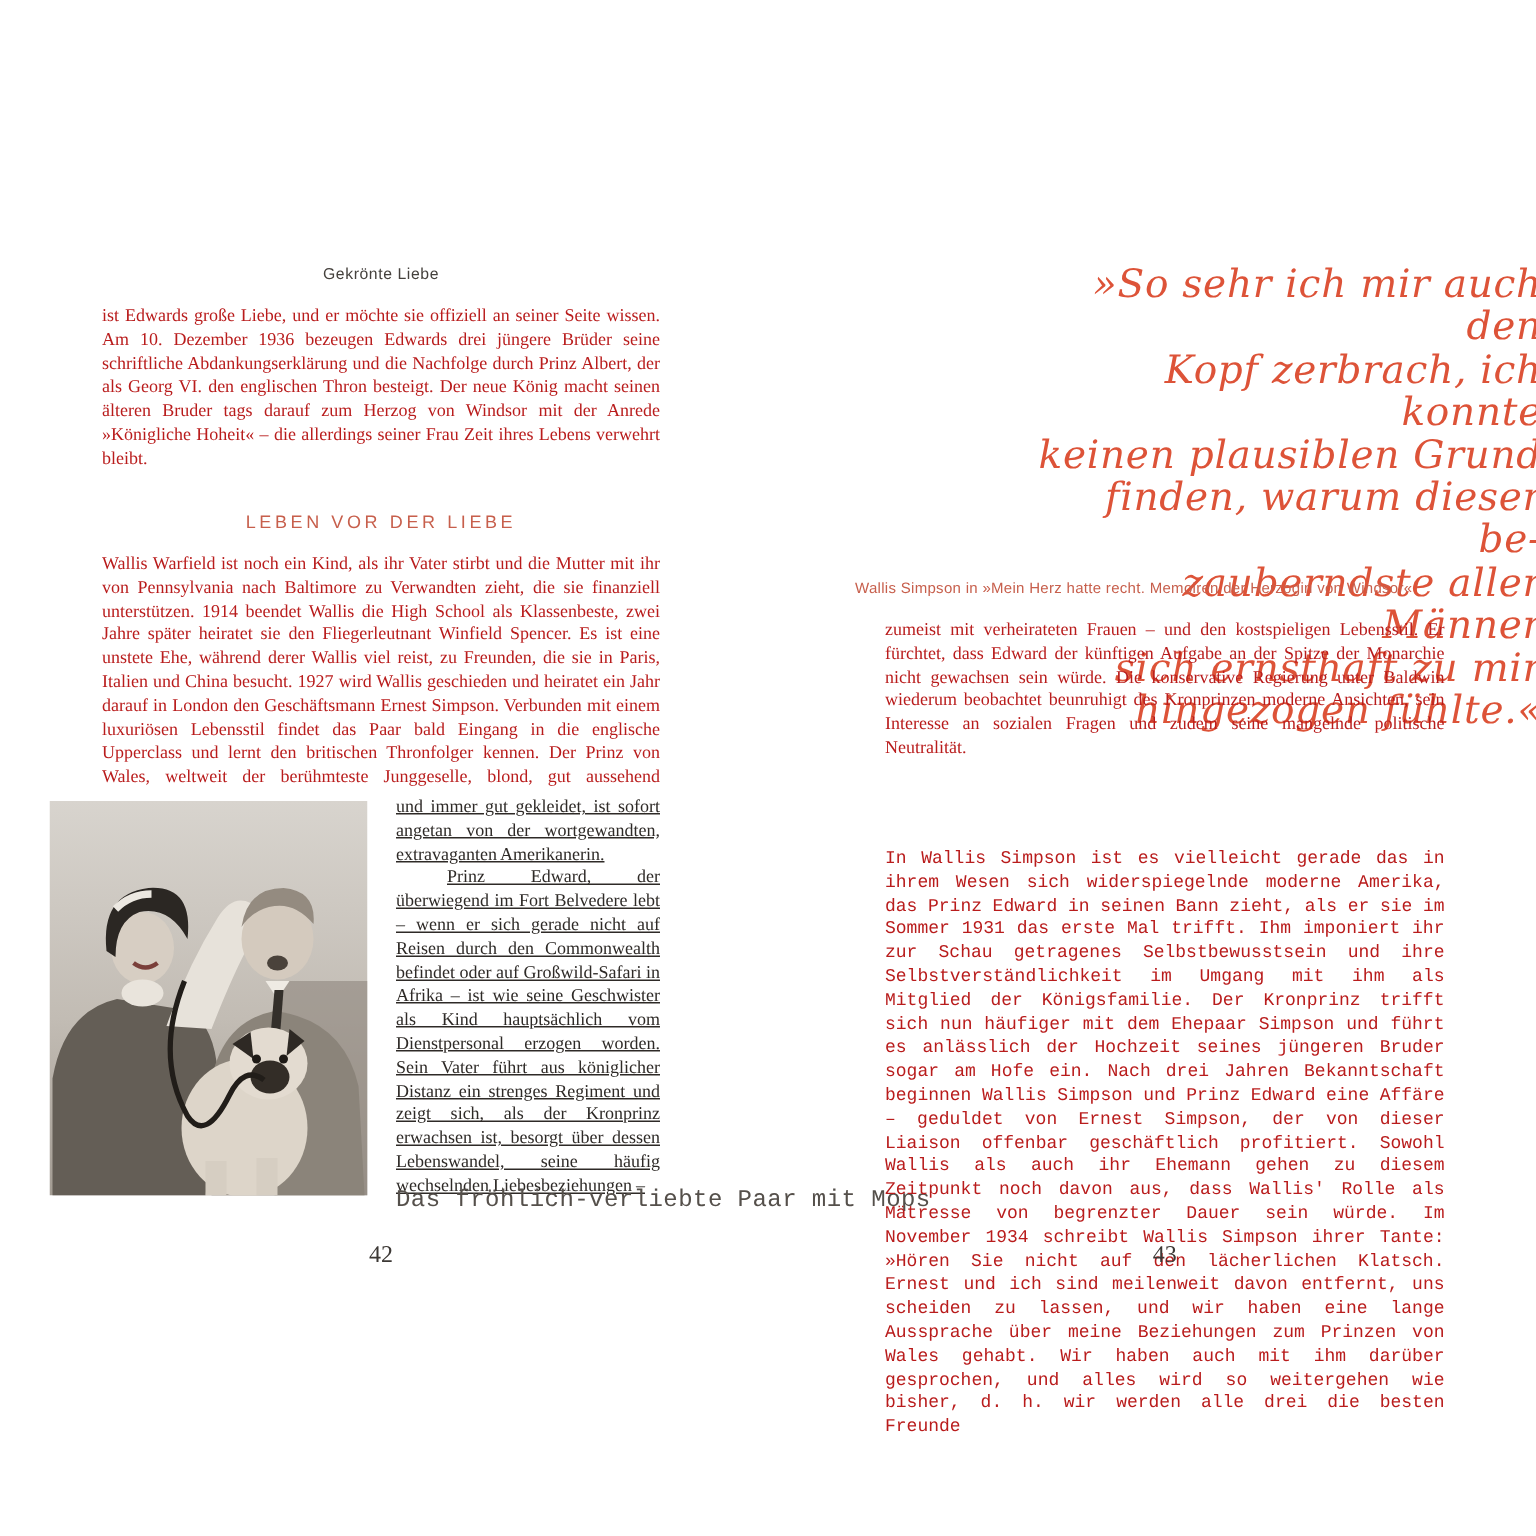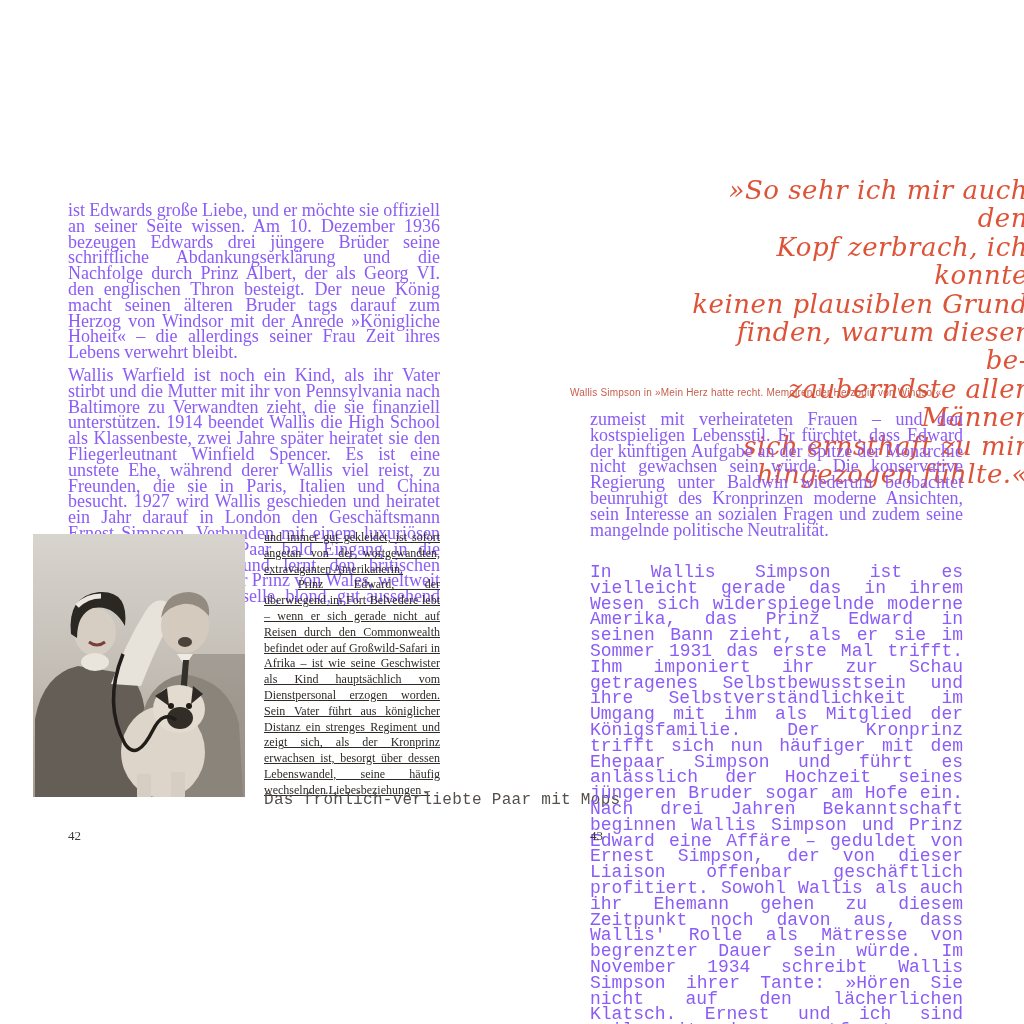--- a/index.html
+++ b/index.html
@@ -7,42 +7,42 @@
   .spread {
     position: relative; width: 1024px; height: 1024px; background: #ffffff;
     font-family: "Liberation Serif", serif; color: #2e2a27; overflow: hidden;
   }
   .running-header {
     position: absolute; left: 68px; top: 177px; width: 372px;
     font-family: "Liberation Sans", sans-serif; font-size: 10.5px;
     letter-spacing: 0.4px; color: #45413d; text-align: center;
   }
   .body-text {
-    font-size: 18px; line-height: 15.8px; text-align: justify;
-    word-spacing: -0.3px; color: #8b5cf6;
+    font-size: 12px; line-height: 15.8px; text-align: justify;
+    word-spacing: -0.3px; color: #b91c1c;
   }
   .l-para1 { position: absolute; left: 68px; top: 203px; width: 372px; }
   .section-heading {
     position: absolute; font-family: "Liberation Sans", sans-serif;
     font-size: 12px; letter-spacing: 2.4px; color: #c75f4c; text-align: center;
   }
   .l-heading { left: 68px; top: 341px; width: 372px; }
   .l-para2 { position: absolute; left: 68px; top: 368px; width: 372px; text-align-last: justify; }
   .photo-frame { position: absolute; left: 33px; top: 534px; width: 212px; height: 263px; }
   .photo-frame svg { display: block; width: 212px; height: 263px; }
   .l-wrap { position: absolute; left: 264px; top: 530px; width: 176px; text-decoration: underline; }
   .l-wrap .wrap-p { font-size: 12px; line-height: 15.8px; text-align: justify; word-spacing: -0.3px; }
   .l-wrap .wrap-p2 { text-indent: 34px; }
   .photo-caption {
     position: absolute; left: 264px; top: 791px; width: 200px; white-space: nowrap;
     font-family: Liberation Mono, monospace; font-size: 16px;
     letter-spacing: 0.3px; color: #55504b;
   }
   .page-number {
-    position: absolute; font-size: 13px; color: #3c3835; 
+    position: absolute; font-size: 16px; color: #3c3835; text-align: center;
   }
   .l-pagenum { left: 68px; top: 828px; width: 372px; }
   .r-pagenum { left: 590px; top: 828px; width: 373px; }
   .pull-quote {
     position: absolute; left: 688px; top: 176px; width: 340px;
     font-family: "DejaVu Serif", serif; font-style: italic;
     font-size: 26px; line-height: 28.4px; color: #dd5338;
     text-align: right; white-space: pre-line; letter-spacing: 0.5px;
   }
   .quote-attribution {
@@ -52,23 +52,25 @@
   }
   .r-para1 { position: absolute; left: 590px; top: 412px; width: 373px; }
   .r-heading { left: 590px; top: 538px; width: 373px; }
   .r-para2 { position: absolute; left: 590px; top: 565px; width: 373px; text-align-last: justify; font-family: Liberation Mono, monospace; }
 </style>
 </head>
 <body>
 
 <div class="spread">
 
+  <div class="running-header">Gekrönte Liebe</div>
 
   <div class="body-text l-para1">ist Edwards große Liebe, und er möchte sie offiziell an seiner Seite wissen. Am 10. Dezember 1936 bezeugen Edwards drei jüngere Brüder seine schriftliche Abdankungserklärung und die Nachfolge durch Prinz Albert, der als Georg VI. den englischen Thron besteigt. Der neue König macht seinen älteren Bruder tags darauf zum Herzog von Windsor mit der Anrede »Königliche Hoheit« – die allerdings seiner Frau Zeit ihres Lebens verwehrt bleibt.</div>
 
+  <div class="section-heading l-heading">LEBEN VOR DER LIEBE</div>
 
   <div class="body-text l-para2">Wallis Warfield ist noch ein Kind, als ihr Vater stirbt und die Mutter mit ihr von Pennsylvania nach Baltimore zu Verwandten zieht, die sie finanziell unterstützen. 1914 beendet Wallis die High School als Klassenbeste, zwei Jahre später heiratet sie den Fliegerleutnant Winfield Spencer. Es ist eine unstete Ehe, während derer Wallis viel reist, zu Freunden, die sie in Paris, Italien und China besucht. 1927 wird Wallis geschieden und heiratet ein Jahr darauf in London den Geschäftsmann Ernest Simpson. Verbunden mit einem luxuriösen Lebensstil findet das Paar bald Eingang in die englische Upperclass und lernt den britischen Thronfolger kennen. Der Prinz von Wales, weltweit der berühmteste Junggeselle, blond, gut aussehend</div>
 
   <div class="photo-frame">
     <svg viewBox="0 0 212 263" xmlns="http://www.w3.org/2000/svg">
       <defs>
         <linearGradient id="bg" x1="0" y1="0" x2="0" y2="1">
           <stop offset="0" stop-color="#d8d4ce"></stop>
           <stop offset="0.55" stop-color="#c2bcb4"></stop>
           <stop offset="1" stop-color="#a39c93"></stop>

